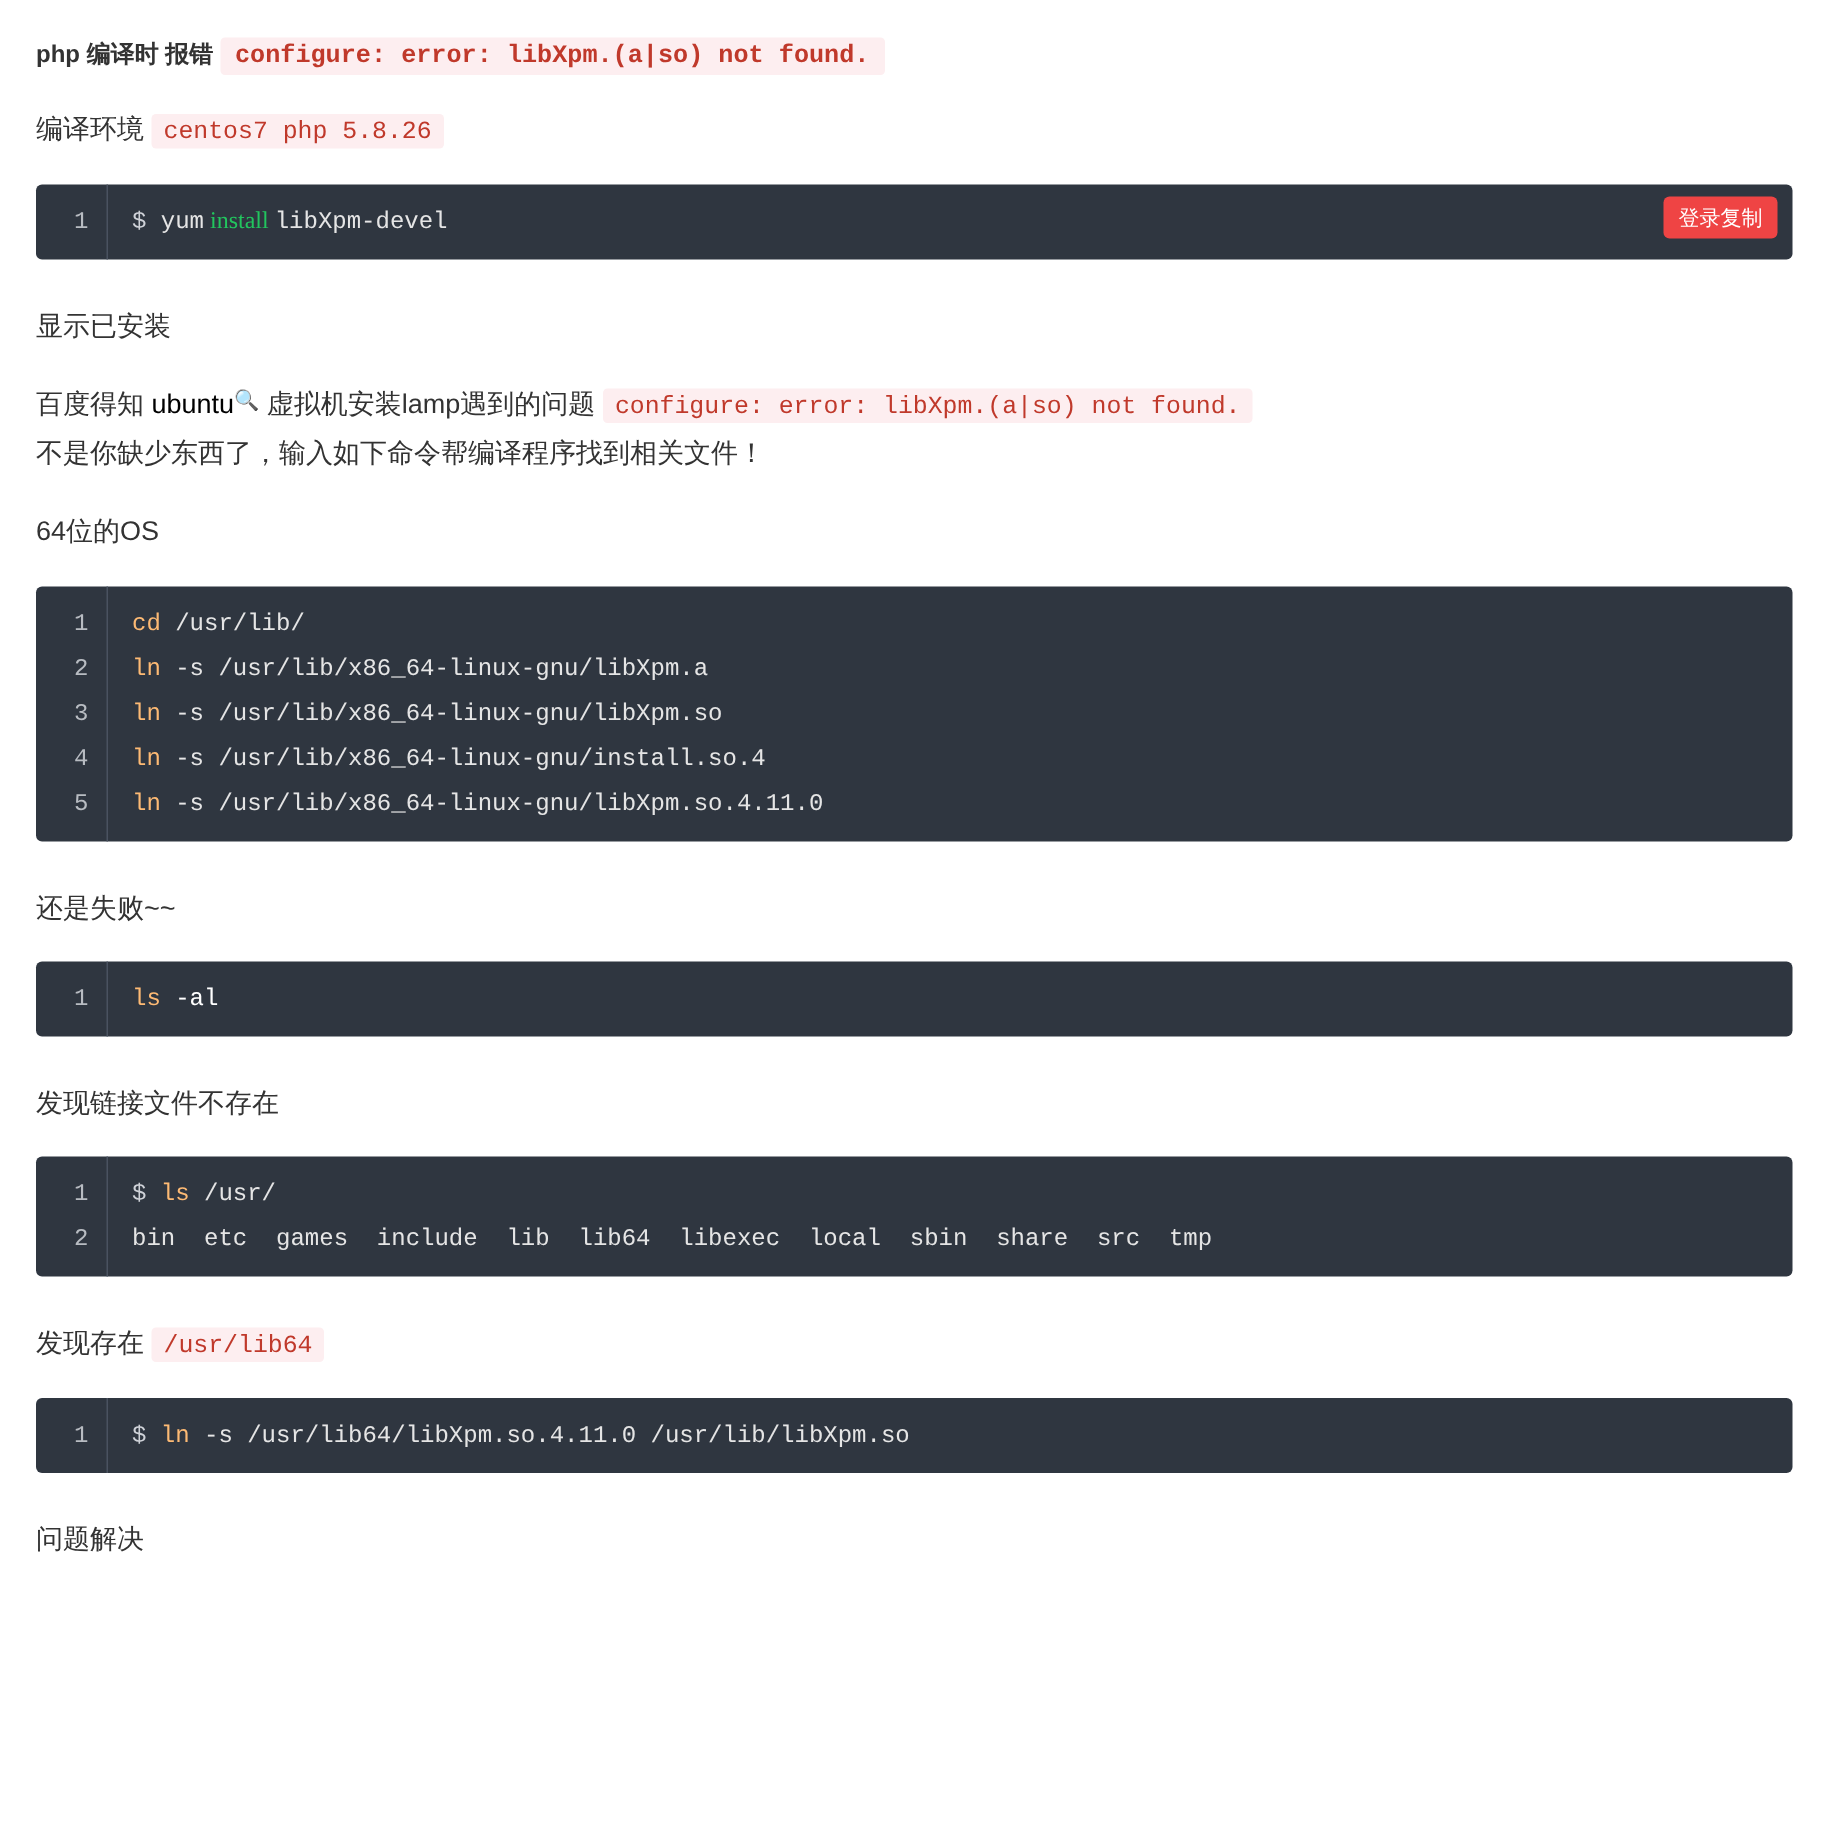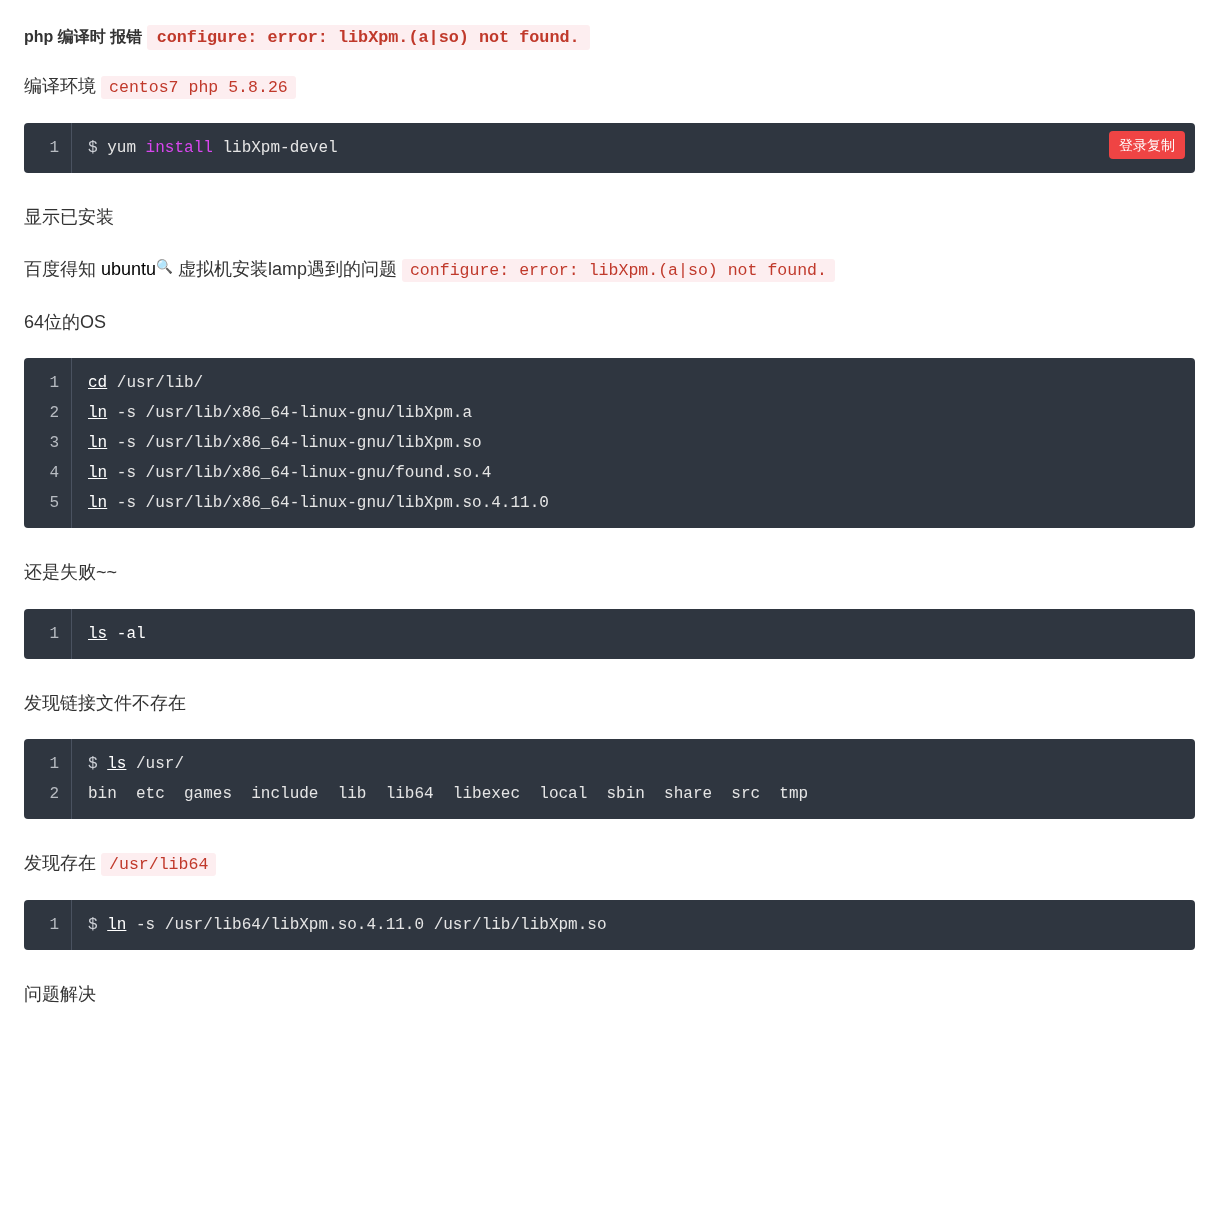--- a/index.html
+++ b/index.html
@@ -70,22 +70,22 @@
   }
   .gutter .ln { display:block; }
   .code {
     padding: 10px 16px;
     color: #cfd2d8;
     white-space: pre;
     overflow-x: auto;
     flex: 1;
   }
   .tok-str, .tok-path { color: #e5e5e5; }
-  .tok-kw  { color: #d946ef; }
-  .tok-cmd { color: #ffffff; text-decoration: underline; }
+  .tok-kw  { color: #22c55e; font-family: Liberation Serif, serif; }
+  .tok-cmd { color: #fdba74; }
   .tok-opt { color: #ffffff; }
   .tok-prompt { color: #cfd2d8; }
   .copy-badge {
     position: absolute;
     top: 8px;
     right: 10px;
     background: #ef4444;
     color: #fff;
     font-size: 14px;
     padding: 3px 10px;
@@ -110,36 +110,37 @@
   <div class="gutter">
     <span class="ln">1</span>
   </div>
   <div class="code"><span class="tok-prompt">$ </span><span class="tok-str">yum</span><span class="tok-kw"> install </span><span class="tok-str">libXpm-devel</span></div>
 </div>
 
 <p class="para">显示已安装</p>
 
 <p class="para">
   <span>百度得知 </span><a href="#" class="link"><span>ubuntu</span><span class="mag">🔍</span></a><span> 虚拟机安装lamp遇到的问题 </span><span class="inline-code">configure: error: libXpm.(a|so) not found.</span><br>
+  <span>不是你缺少东西了，输入如下命令帮编译程序找到相关文件！</span>
 </p>
 
 <p class="para">64位的OS</p>
 
 <div class="codeblock">
   <div class="gutter">
     <span class="ln">1</span>
     <span class="ln">2</span>
     <span class="ln">3</span>
     <span class="ln">4</span>
     <span class="ln">5</span>
   </div>
   <div class="code"><span class="tok-cmd">cd</span><span class="tok-path"> /usr/lib/</span>
 <span class="tok-cmd">ln</span><span class="tok-path"> -s /usr/lib/x86_64-linux-gnu/libXpm.a</span>
 <span class="tok-cmd">ln</span><span class="tok-path"> -s /usr/lib/x86_64-linux-gnu/libXpm.so</span>
-<span class="tok-cmd">ln</span><span class="tok-path"> -s /usr/lib/x86_64-linux-gnu/found.so.4</span>
+<span class="tok-cmd">ln</span><span class="tok-path"> -s /usr/lib/x86_64-linux-gnu/install.so.4</span>
 <span class="tok-cmd">ln</span><span class="tok-path"> -s /usr/lib/x86_64-linux-gnu/libXpm.so.4.11.0</span></div>
 </div>
 
 <p class="para">还是失败~~</p>
 
 <div class="codeblock">
   <div class="gutter">
     <span class="ln">1</span>
   </div>
   <div class="code"><span class="tok-cmd">ls</span><span class="tok-opt"> -al</span></div>

